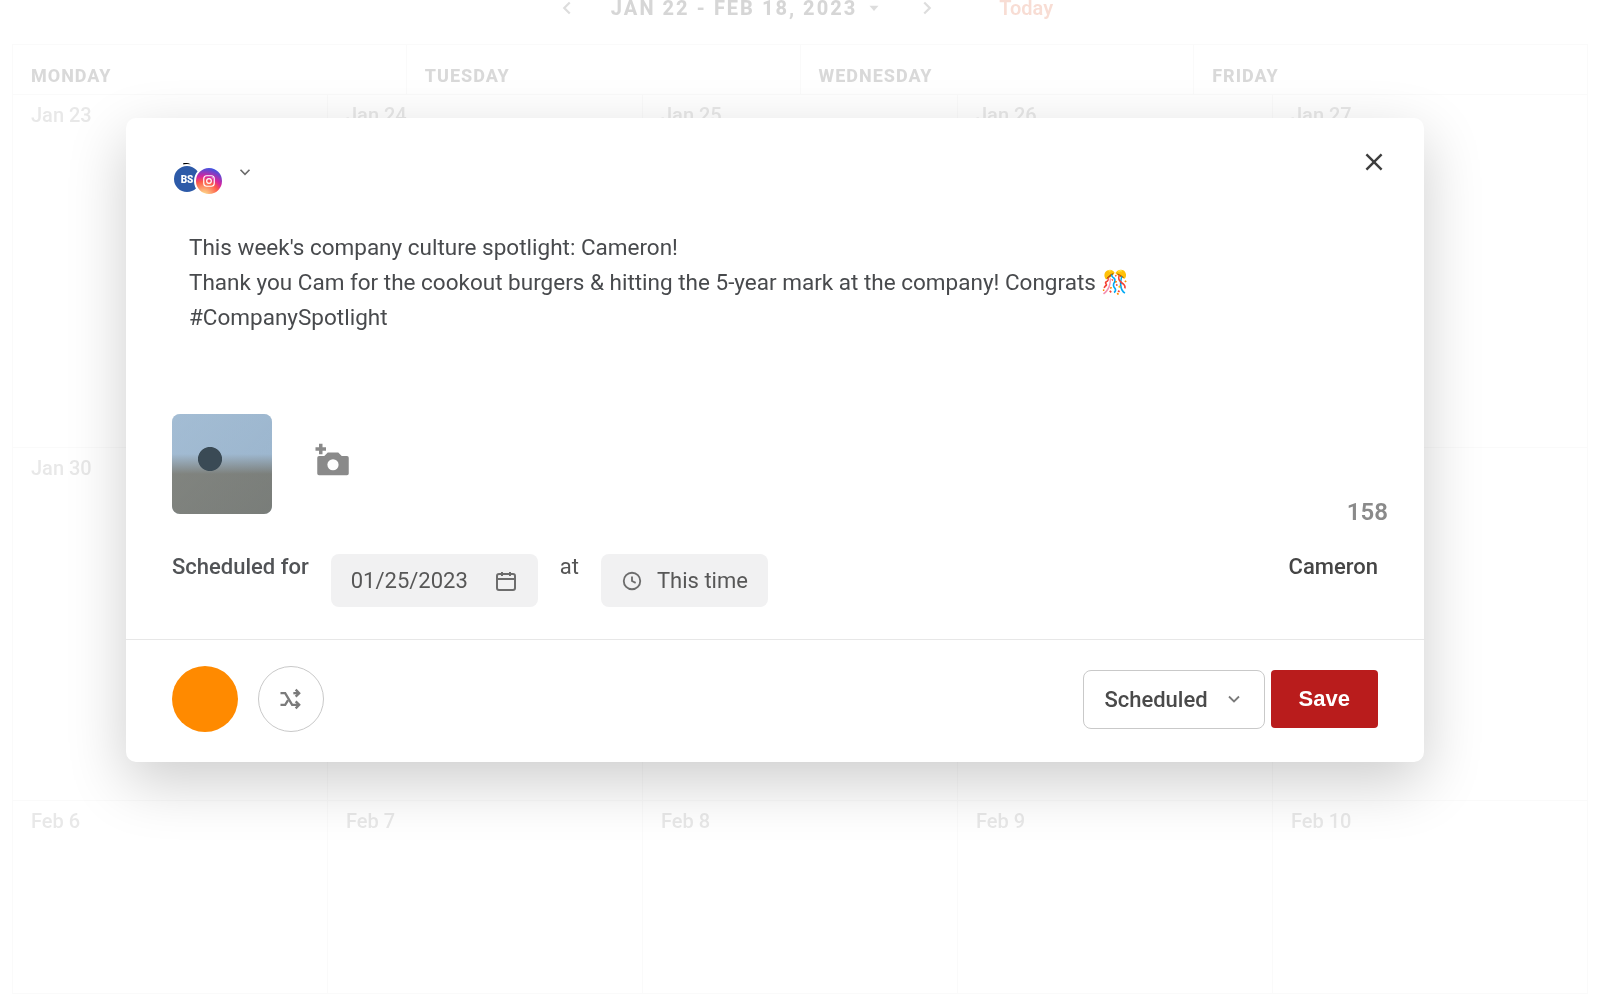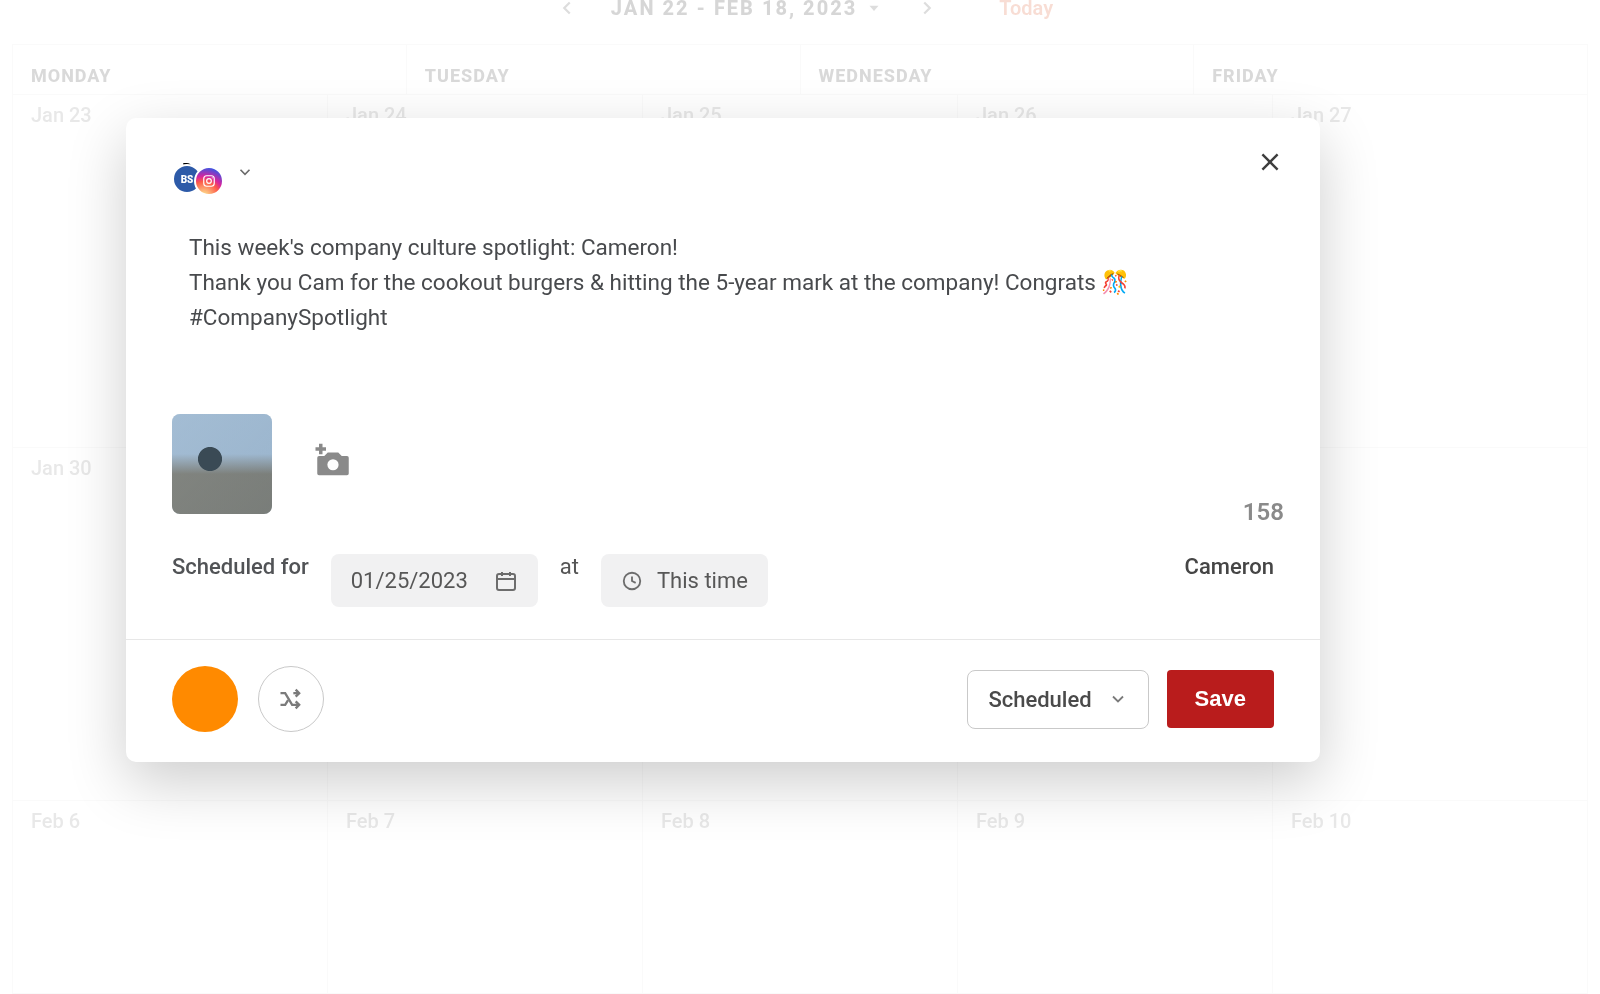--- a/index.html
+++ b/index.html
@@ -17,21 +17,21 @@
   .grid { position:absolute; top:44px; left:12px; right:12px; bottom:0; border:1px solid #e5e5e5; background:#fff; }
   .grid-head, .grid-row { display:flex; }
   .col { flex:1 1 0; border-right:1px solid #e5e5e5; padding:14px 18px; }
   .col:last-child { border-right:none; }
   .grid-head .col { font-weight:800; font-size:18px; letter-spacing:1px; color:#424242; padding-top:20px; padding-bottom:8px; }
   .date-label { color:#8b8b8b; font-size:20px; font-weight:500; padding-top:8px; padding-bottom:320px; }
   .grid-row { border-top:1px solid #e5e5e5; }
   .grid-row:first-of-type { border-top:none; }
 
   
-  .modal { position:absolute; left:126px; top:118px; width:1194px; background:#fff; border-radius:10px; box-shadow:0 20px 60px rgba(0,0,0,0.20); display:flex; flex-direction:column; }
+  .modal { position:absolute; left:126px; top:118px; width:1298px; background:#fff; border-radius:10px; box-shadow:0 20px 60px rgba(0,0,0,0.20); display:flex; flex-direction:column; }
   .modal-body { padding:36px 46px 32px 46px; position:relative; }
   .close-btn { position:absolute; right:30px; top:24px; width:40px; height:40px; display:flex; align-items:center; justify-content:center; color:#444; cursor:pointer; }
   .close-btn svg { width:26px; height:26px; stroke:#3d3d3d; stroke-width:2.2; }
 
   .acct-row { display:flex; align-items:center; gap:12px; margin-bottom:36px; }
   .acct-icons { position:relative; width:46px; height:40px; }
   .acct-ico { position:absolute; width:30px; height:30px; border-radius:50%; border:2px solid #fff; display:flex; align-items:center; justify-content:center; font-weight:900; font-size:14px; }
   .ico-fb { left:0; top:0; background:#fff; color:#000; }
   .ico-tw { left:0; bottom:0; background:#2d5aa8; color:#fff; font-size:10px; }
   .ico-ig { right:-6px; bottom:-2px; background:radial-gradient(circle at 30% 110%,#fdf497 0%,#fd5949 45%,#d6249f 60%,#285AEB 90%); color:#fff; }
@@ -58,21 +58,21 @@
   .date-pick svg { width:24px; height:24px; stroke:#6d6d6d; fill:none; stroke-width:2; }
   .at-label { color:#555; }
   .time-pick { background:#f1f1f2; border-radius:8px; padding:14px 20px; display:flex; align-items:center; gap:14px; color:#575757; cursor:pointer; }
   .time-pick svg { width:22px; height:22px; stroke:#6d6d6d; fill:none; stroke-width:2; }
   .analyze { margin-left:auto; font-size:22px; color:#454545; font-weight:500; cursor:pointer; }
 
   .modal-foot { border-top:1px solid #e7e7e7; padding:26px 46px 30px 46px; display:flex; align-items:center; gap:20px; }
   .color-dot { width:66px; height:66px; border-radius:50%; background:#ff8a00; cursor:pointer; }
   .shuffle { width:66px; height:66px; border-radius:50%; border:1.5px solid #c9c9c9; display:flex; align-items:center; justify-content:center; cursor:pointer; }
   .shuffle svg { width:28px; height:28px; stroke:#7b7b7b; fill:none; stroke-width:2; }
-  .foot-right { margin-left:auto; display:flex; align-items:center; gap:18px; }
+  .foot-right { margin-left:auto; display:flex; align-items:center; gap:6px; }
   .status-select { border:1.5px solid #c9c9c9; border-radius:8px; padding:16px 20px; display:flex; align-items:center; gap:16px; color:#4a4a4a; font-size:22px; font-weight:500; cursor:pointer; }
   .status-select svg { width:20px; height:20px; stroke:#7a7a7a; }
   .save-btn { background:#b91c1c; color:#fff; border:none; border-radius:4px; padding:16px 28px; font-size:22px; font-weight:600; cursor:pointer; }
 </style>
 </head>
 <body>
 
 <div class="cal-wrap">
   <div class="date-bar">
     <div class="nav">

